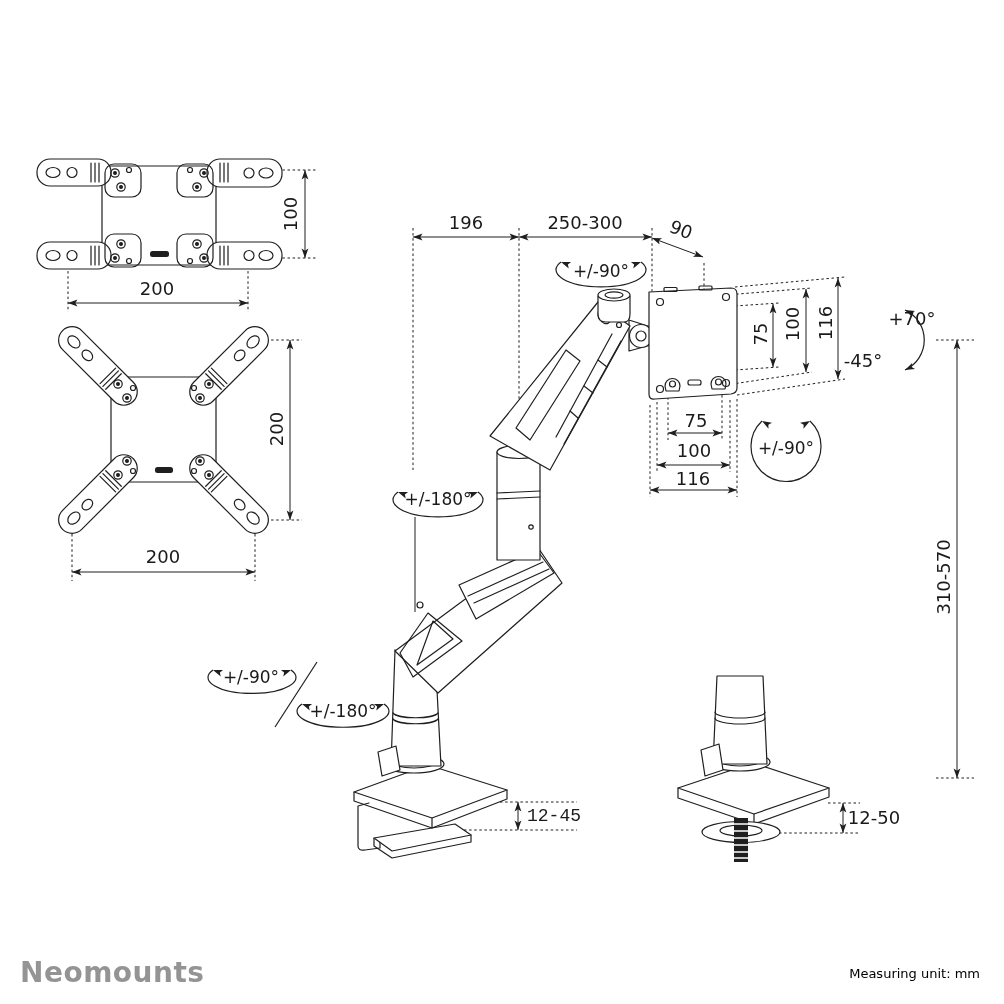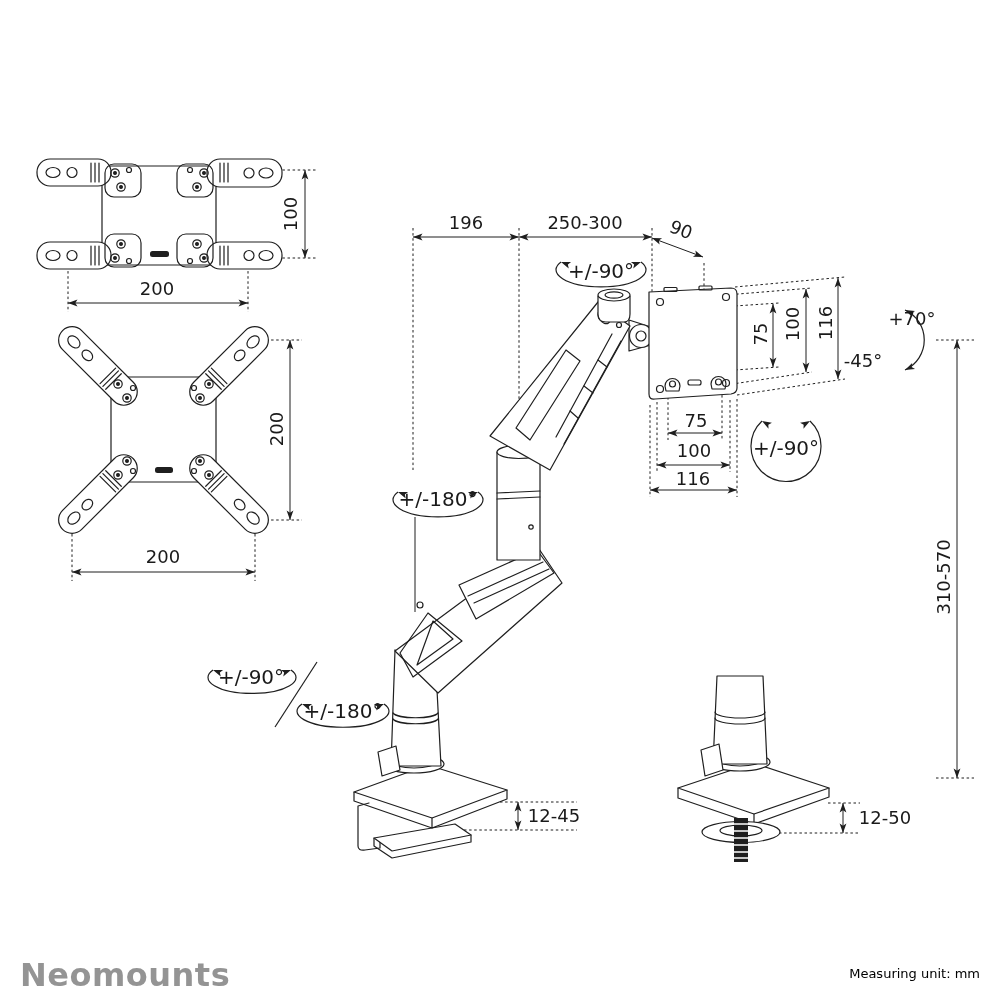--- a/index.html
+++ b/index.html
@@ -3,22 +3,22 @@
 <meta charset="utf-8">
 <style>
   html,body{margin:0;padding:0;background:#fff;}
   .sheet{position:relative;width:1004px;height:1004px;background:#fff;overflow:hidden;
          font-family:"DejaVu Sans","Liberation Sans",sans-serif;color:#1a1a1a;}
   .sheet svg{position:absolute;left:0;top:0;}
   .lbl{position:absolute;transform:translate(-50%,-50%);font-size:18px;line-height:1;
        white-space:nowrap;color:#1a1a1a;}
   .lbl.r90{transform:translate(-50%,-50%) rotate(-90deg);}
   .lbl.rot21{transform:translate(-50%,-50%) rotate(21deg);}
-  .lbl.small{font-size:20px;}
-  .brand{position:absolute;left:20px;top:956px;font-size:32px;font-weight:600;
+  .lbl.small{font-size:17px;}
+  .brand{position:absolute;left:20px;top:956px;font-size:28px;font-weight:600;
          color:#949494;letter-spacing:.5px;}
   .unit{position:absolute;right:24px;top:966px;font-size:13px;color:#000;}
 </style>
 </head>
 <body>
 
 <div class="sheet">
 
 <svg width="1004" height="1004" viewBox="0 0 1004 1004">
   <defs>
@@ -300,20 +300,20 @@
 <div class="lbl r90" style="left:761px;top:334px;">75</div>
 <div class="lbl r90" style="left:793px;top:324px;">100</div>
 <div class="lbl r90" style="left:826px;top:323px;">116</div>
 <div class="lbl" style="left:696px;top:421px;">75</div>
 <div class="lbl" style="left:694px;top:451px;">100</div>
 <div class="lbl" style="left:693px;top:479px;">116</div>
 
 <div class="lbl" style="left:912px;top:319px;">+70°</div>
 <div class="lbl" style="left:863px;top:361px;">-45°</div>
 
-<div class="lbl" style="left:554px;top:816px;">12-45</div>
-<div class="lbl" style="left:874px;top:818px;margin-left:11px;">12-50</div>
+<div class="lbl" style="left:554px;top:816px;font-family:Liberation Mono, monospace;">12-45</div>
+<div class="lbl" style="left:874px;top:818px;">12-50</div>
 <div class="lbl r90" style="left:944px;top:577px;">310-570</div>
 
 <div class="brand">Neomounts</div>
 <div class="unit">Measuring unit: mm</div>
 
 </div>
 
 </body></html>

